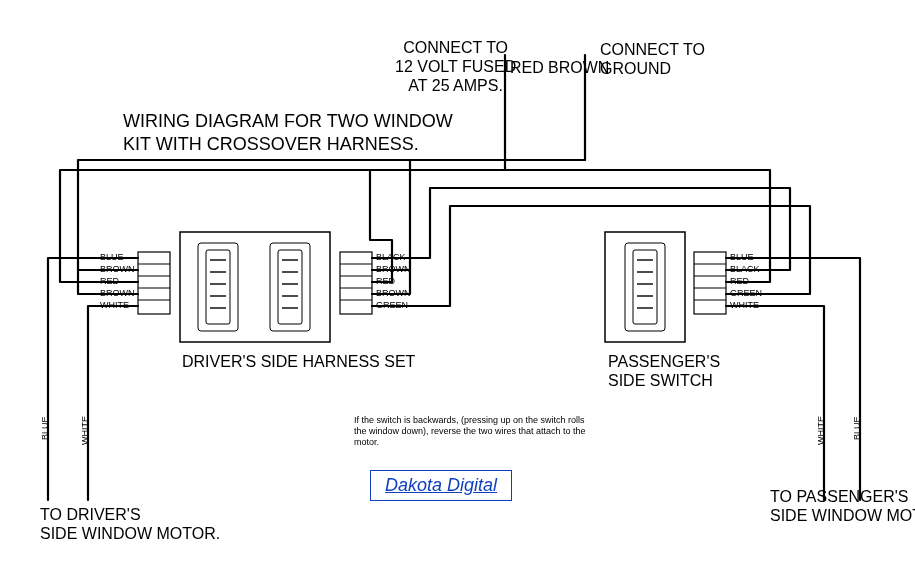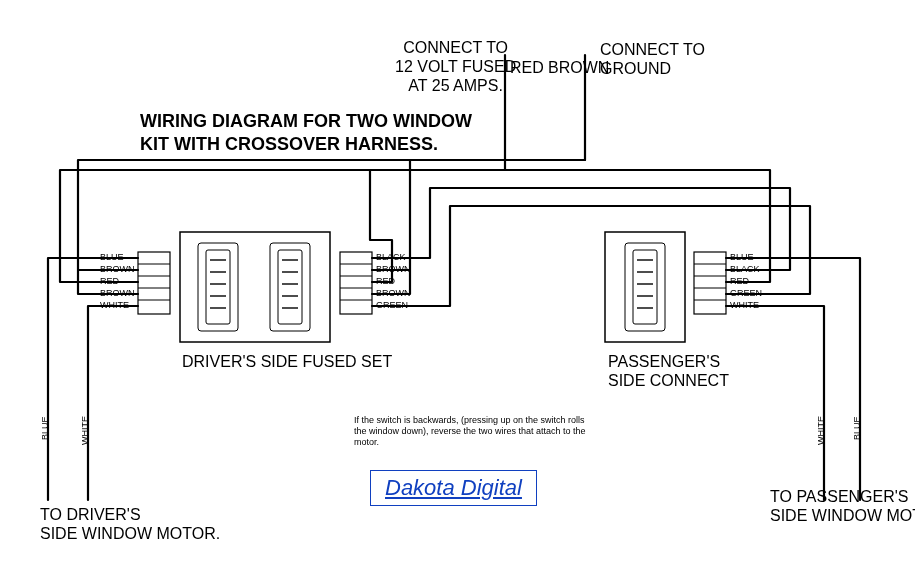--- a/index.html
+++ b/index.html
@@ -24,21 +24,21 @@
     position: absolute;
     font-size: 18px;
     white-space: pre;
     line-height: 1.25;
   }
   .brand {
     position: absolute;
     font-family: "Comic Sans MS", cursive, sans-serif;
     font-style: italic;
     color: #1040c0;
-    font-size: 22px;
+    font-size: 18px;
     text-decoration: underline;
     padding: 4px 14px;
     border: 1px solid #1040c0;
     background: #fff;
   }
   svg {
     position: absolute;
     left: 0; top: 0;
   }
   .wire {
@@ -144,21 +144,21 @@
   <path class="wire" d="M 372 306 L 450 306 L 450 206 L 810 206 L 810 294 L 726 294"></path>
 
   <path class="wire" d="M 138 258 L 48 258 L 48 500"></path>
   <path class="wire" d="M 138 306 L 88 306 L 88 500"></path>
 
   <path class="wire" d="M 726 258 L 860 258 L 860 500"></path>
   <path class="wire" d="M 726 306 L 824 306 L 824 500"></path>
 
 </svg>
 
-<div class="title" style="left:140px; top:110px;font-weight:bold;">WIRING DIAGRAM FOR TWO WINDOW
+<div class="title" style="left:123px; top:110px;">WIRING DIAGRAM FOR TWO WINDOW
 KIT WITH CROSSOVER HARNESS.</div>
 
 <div class="label" style="left:395px; top:38px; text-align:center;">CONNECT TO
 12 VOLT FUSED
 AT 25 AMPS.</div>
 <div class="label" style="left:600px; top:40px;">CONNECT TO
 GROUND</div>
 
 <div class="label" style="left:510px; top:58px;">RED</div>
 <div class="label" style="left:548px; top:58px;">BROWN</div>
@@ -174,23 +174,23 @@
 <div class="label tiny" style="left:376px; top:276px;">RED</div>
 <div class="label tiny" style="left:376px; top:288px;">BROWN</div>
 <div class="label tiny" style="left:376px; top:300px;">GREEN</div>
 
 <div class="label tiny" style="left:730px; top:252px;">BLUE</div>
 <div class="label tiny" style="left:730px; top:264px;">BLACK</div>
 <div class="label tiny" style="left:730px; top:276px;">RED</div>
 <div class="label tiny" style="left:730px; top:288px;">GREEN</div>
 <div class="label tiny" style="left:730px; top:300px;">WHITE</div>
 
-<div class="label" style="left:182px; top:352px;">DRIVER'S SIDE FUSED SET</div>
+<div class="label" style="left:182px; top:352px;">DRIVER'S SIDE HARNESS SET</div>
 <div class="label" style="left:608px; top:352px;">PASSENGER'S
-SIDE CONNECT</div>
+SIDE SWITCH</div>
 
 <div class="label tiny" style="left:40px; top:440px; transform:rotate(-90deg); transform-origin:left top;">BLUE</div>
 <div class="label tiny" style="left:80px; top:445px; transform:rotate(-90deg); transform-origin:left top;">WHITE</div>
 <div class="label tiny" style="left:816px; top:445px; transform:rotate(-90deg); transform-origin:left top;">WHITE</div>
 <div class="label tiny" style="left:852px; top:440px; transform:rotate(-90deg); transform-origin:left top;">BLUE</div>
 
 <div class="label" style="left:40px; top:505px;">TO DRIVER'S
 SIDE WINDOW MOTOR.</div>
 <div class="label" style="left:770px; top:487px;">TO PASSENGER'S
 SIDE WINDOW MOTOR.</div>

